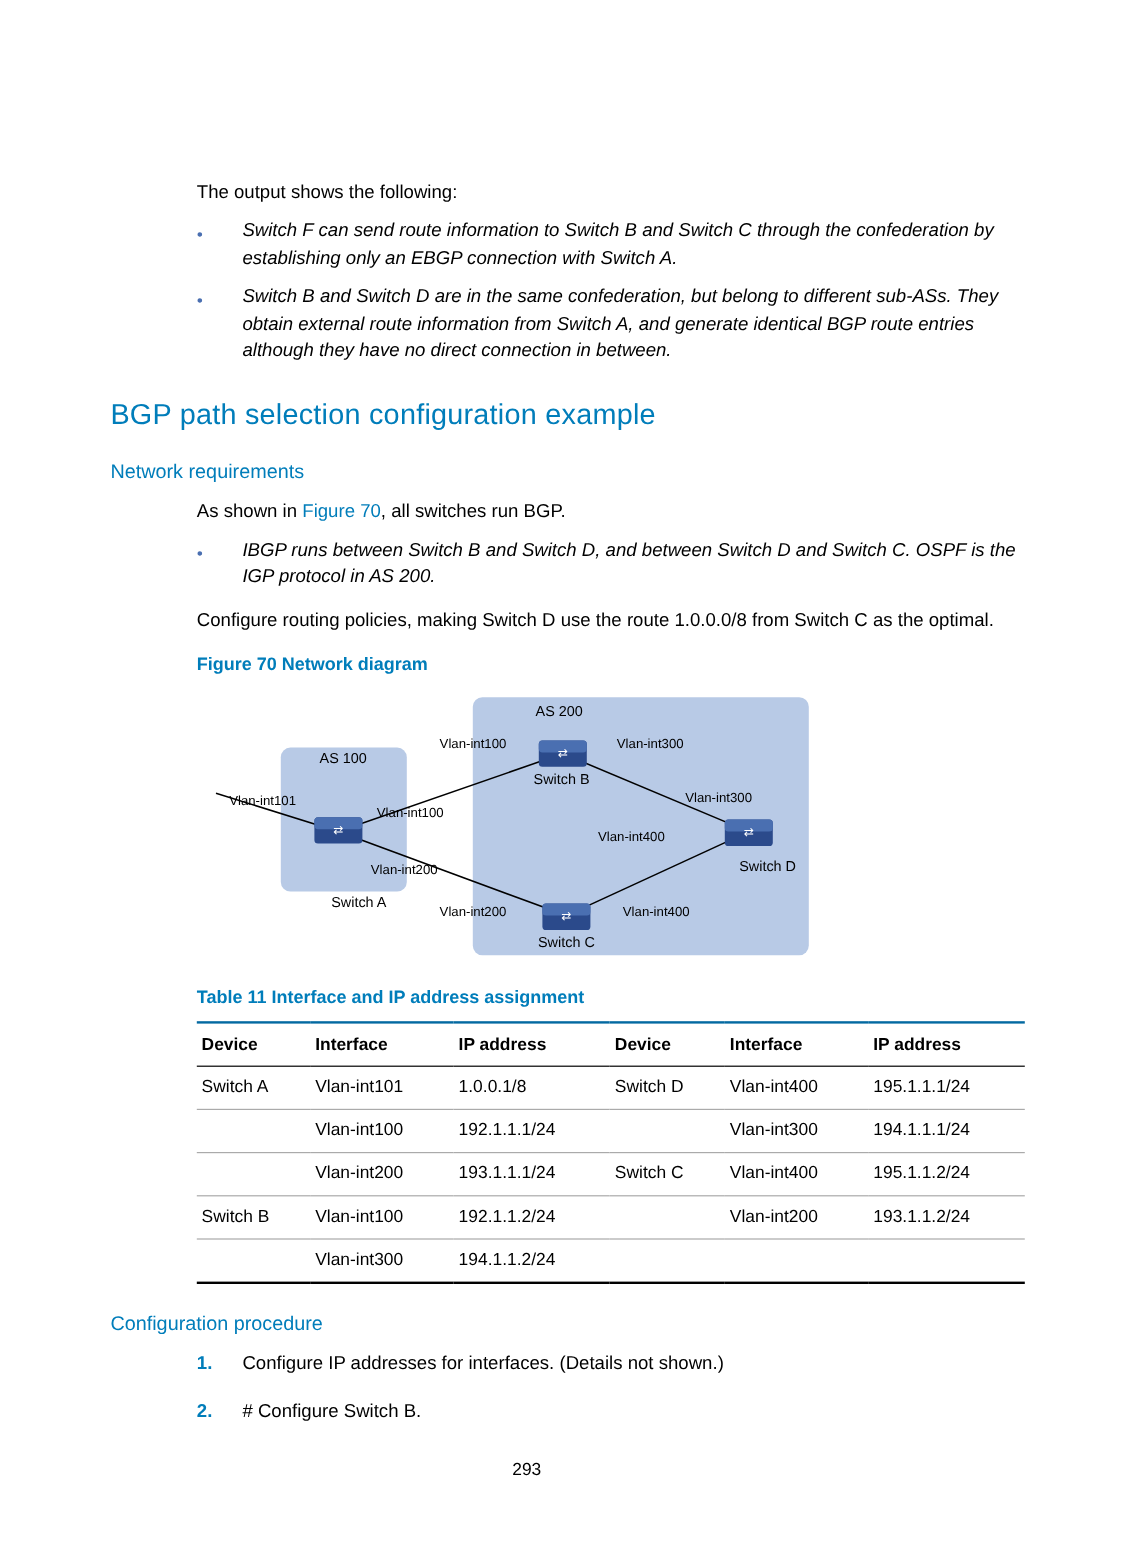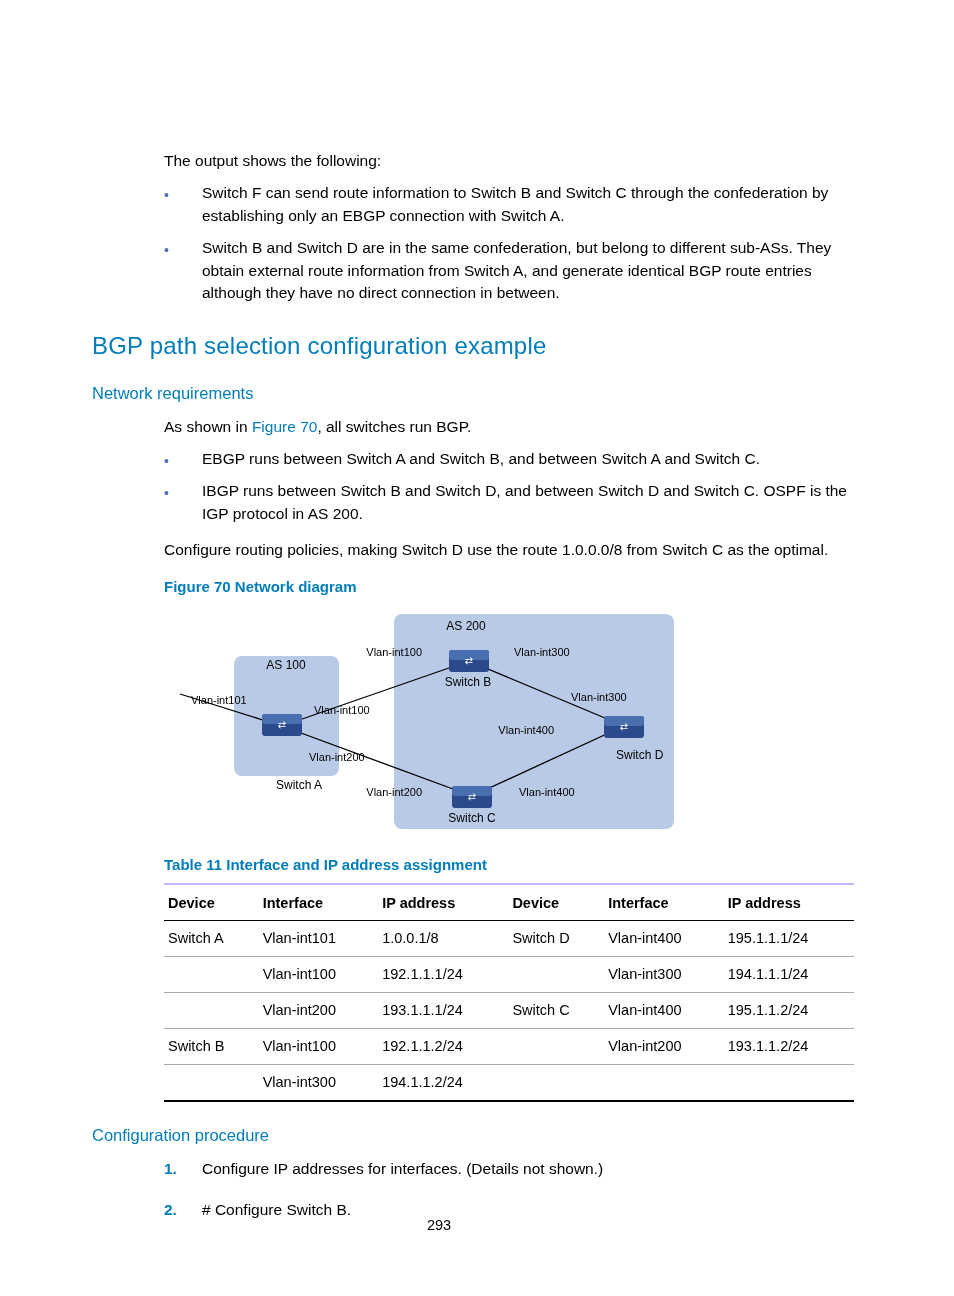--- a/index.html
+++ b/index.html
@@ -13,21 +13,21 @@
     color: #000;
     line-height: 1.45;
     position: relative;
     box-sizing: border-box;
     padding: 150px 90px 0 90px;
   }
   .content { width: 770px; margin: 0 auto; position: relative; }
   p { margin: 0 0 10px 0; }
   .indent { margin-left: 72px; }
   ul.bullets { list-style: none; padding: 0; margin: 0 0 14px 0; }
-  ul.bullets > li { position: relative; padding-left: 110px; margin-bottom: 10px; }
+  ul.bullets > li { position: relative; padding-left: 110px; margin-bottom: 10px; font-style: italic; }
   ul.bullets > li::before {
     content: "•"; position: absolute; left: 72px; top: 3px;
     color: #4a6fb1; font-size: 14px;
   }
   h1.section {
     font-size: 24px; font-weight: 400; color: #007dba;
     margin: 24px 0 18px 0; letter-spacing: 0.2px;
   }
   h2.sub {
     font-size: 16.5px; font-weight: 400; color: #007dba;
@@ -39,21 +39,21 @@
   }
   a.link { color: #007dba; text-decoration: none; }
   .figure { margin: 4px 0 18px 72px; }
   .figure svg { display: block; }
   table.ip {
     width: 690px; margin-left: 72px; border-collapse: collapse;
     font-size: 14.5px;
   }
   table.ip thead th {
     text-align: left; font-weight: 700; padding: 8px 4px 6px 4px;
-    border-top: 2px solid #c4b5fd; border-bottom: 1.5px solid #000;
+    border-top: 2px solid #0369a1; border-bottom: 1.5px solid #000;
   }
   table.ip tbody td { padding: 7px 4px; border-bottom: 1px solid #aaa; }
   table.ip tbody tr:last-child td { border-bottom: 2px solid #000; }
   ol.steps { list-style: none; padding: 0; margin: 0; }
   ol.steps > li { position: relative; padding-left: 110px; margin-bottom: 8px; }
   ol.steps > li > .num {
     position: absolute; left: 72px; top: 0;
     color: #007dba; font-weight: 700;
   }
   ol.steps .substep { margin-top: 18px; }
@@ -75,21 +75,20 @@
 
   <h1 class="section">BGP path selection configuration example</h1>
 
   <h2 class="sub">Network requirements</h2>
 
   <p class="indent">
     <span>As shown in </span><a class="link" href="#">Figure 70</a><span>, all switches run BGP.</span>
   </p>
 
   <ul class="bullets">
-    <li>EBGP runs between Switch A and Switch B, and between Switch A and Switch C.</li>
     <li>IBGP runs between Switch B and Switch D, and between Switch D and Switch C. OSPF is the IGP protocol in AS 200.</li>
   </ul>
 
   <p class="indent">Configure routing policies, making Switch D use the route 1.0.0.0/8 from Switch C as the optimal.</p>
 
   <h3 class="caption">Figure 70 Network diagram</h3>
 
   <div class="figure">
     <svg width="520" height="230" viewBox="0 0 520 230">
 

